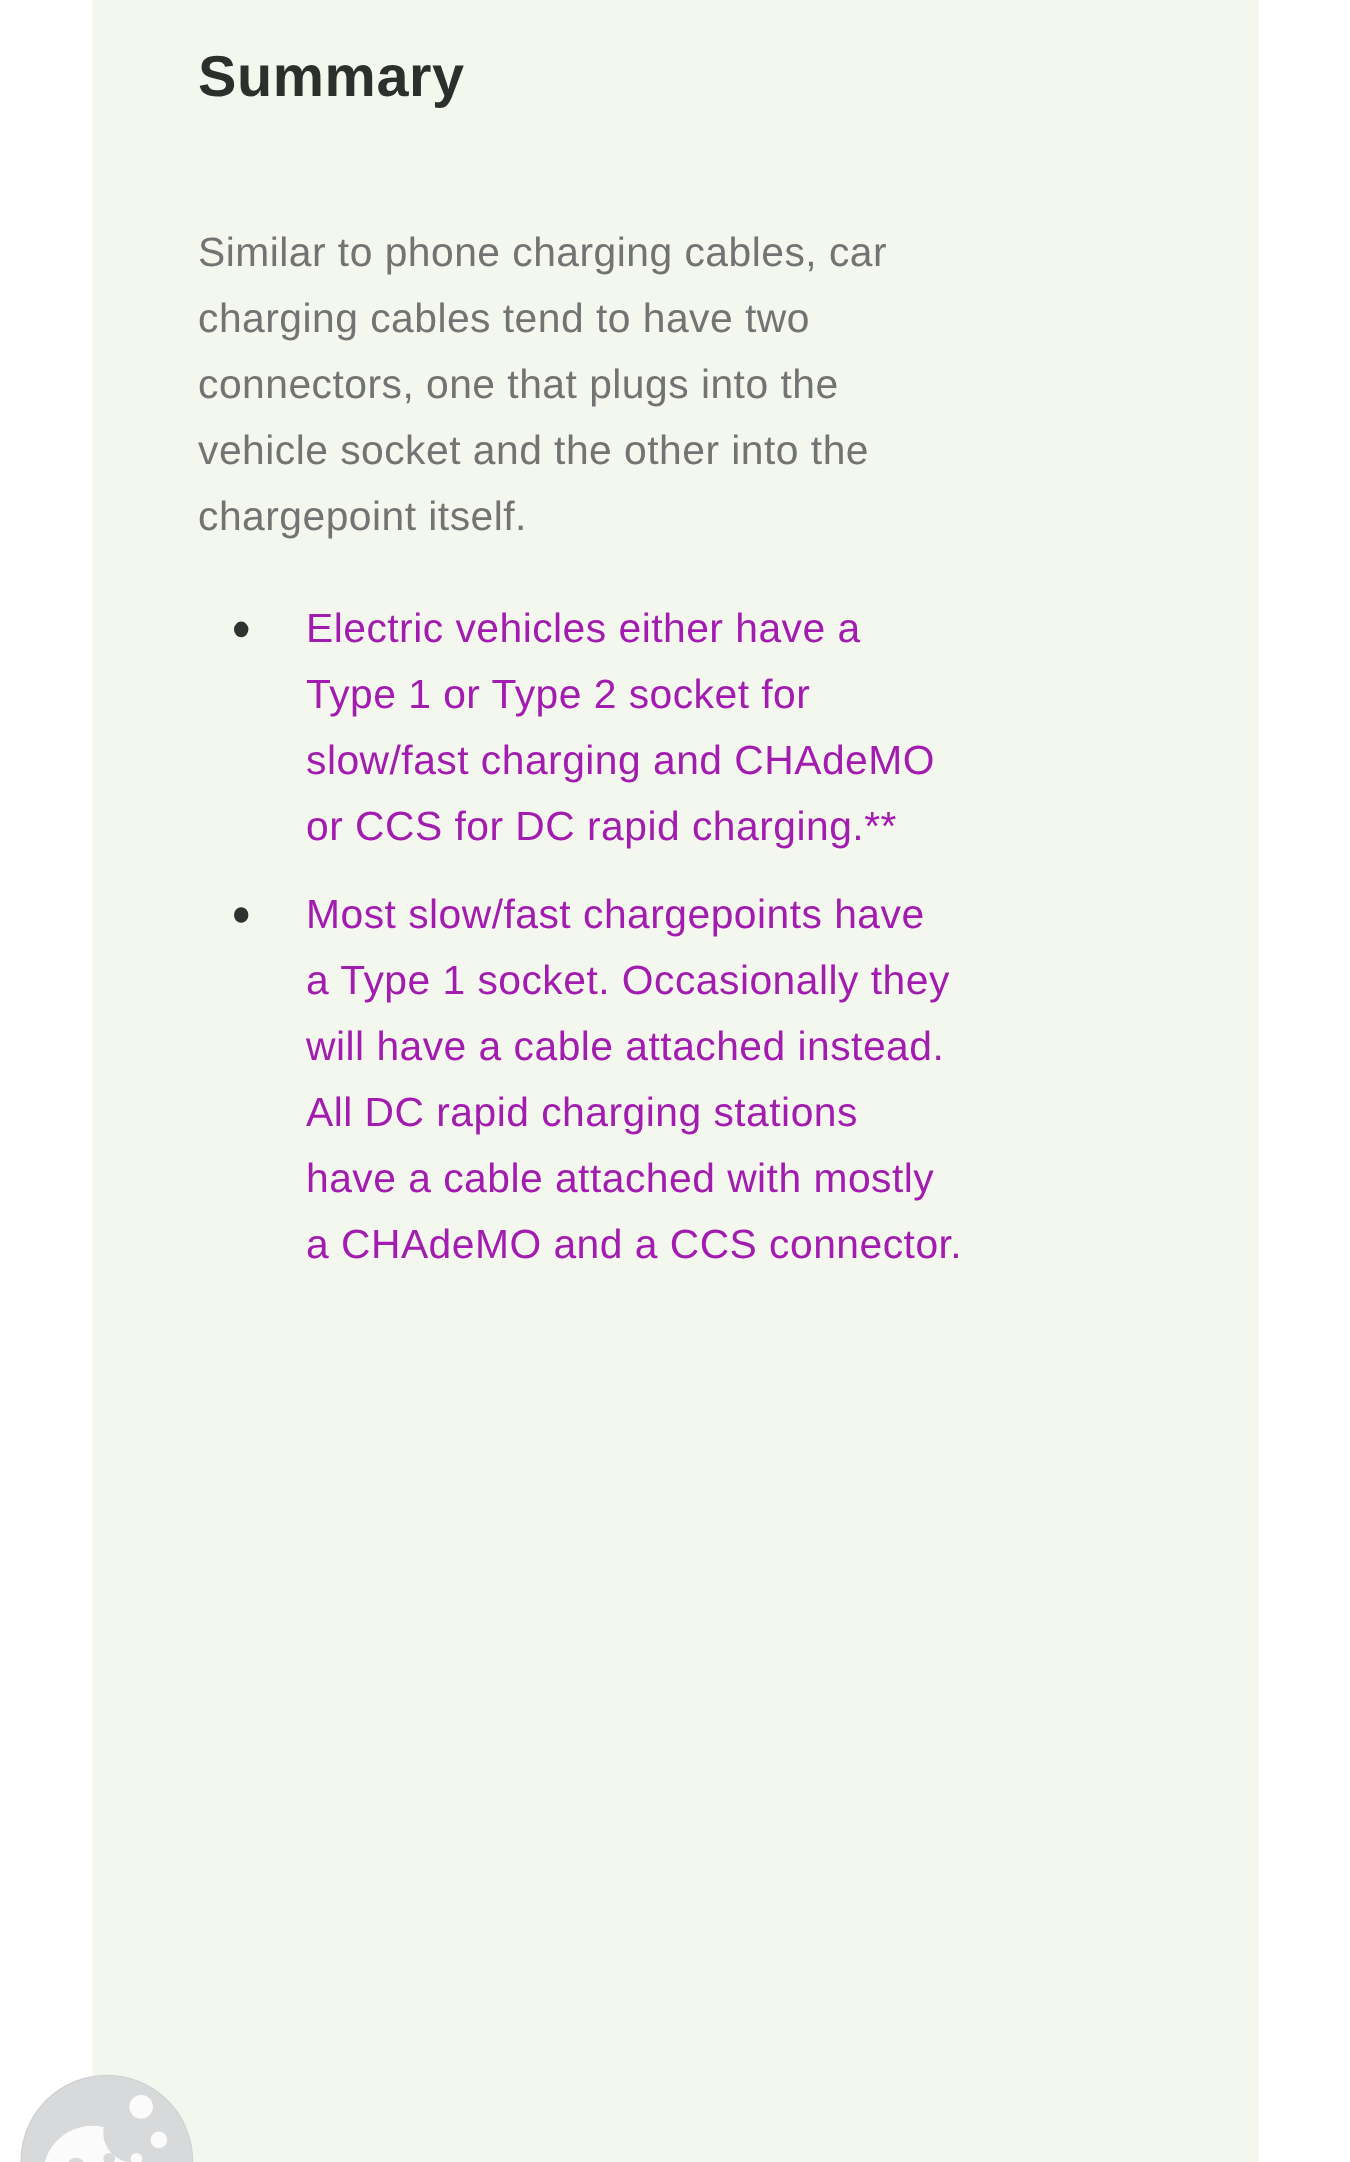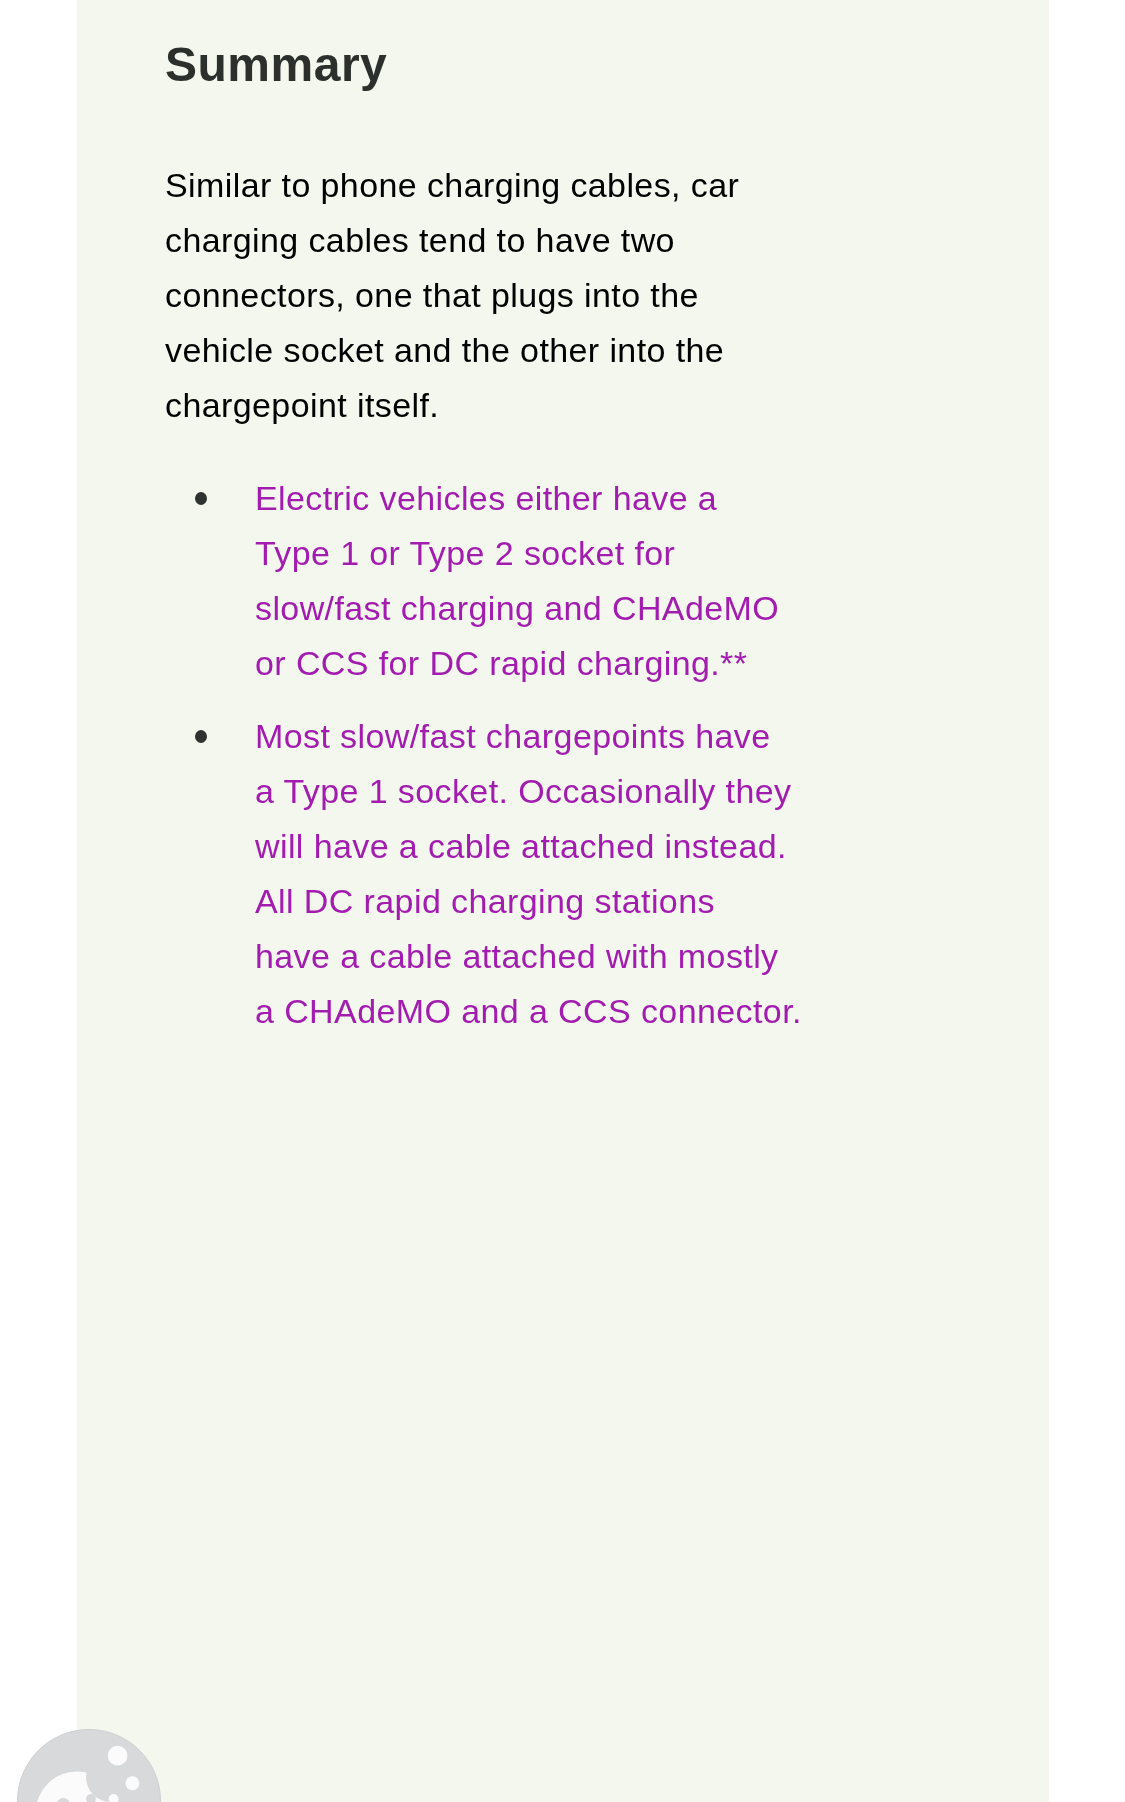--- a/index.html
+++ b/index.html
@@ -32,28 +32,28 @@
   }
   .inner {
     padding: 34px 70px 0 88px;
   }
   h1.section-heading {
     font-size: 48px;
     line-height: 62px;
     font-weight: 700;
     letter-spacing: 0.5px;
     color: #2c302c;
-    margin: 0 0 62px 0;
+    margin: 0 0 88px 0;
   }
   .para {
     font-size: 34px;
     line-height: 55px;
     font-weight: 300;
     letter-spacing: 0.4px;
-    color: #000000;
+    color: #737373;
     white-space: pre-line;
     margin: 0 0 38px 0;
     max-width: 700px;
   }
   ul.bullet-list {
     list-style: none;
     margin: 38px 0 0 0;
     padding: 0;
   }
   ul.bullet-list li {

